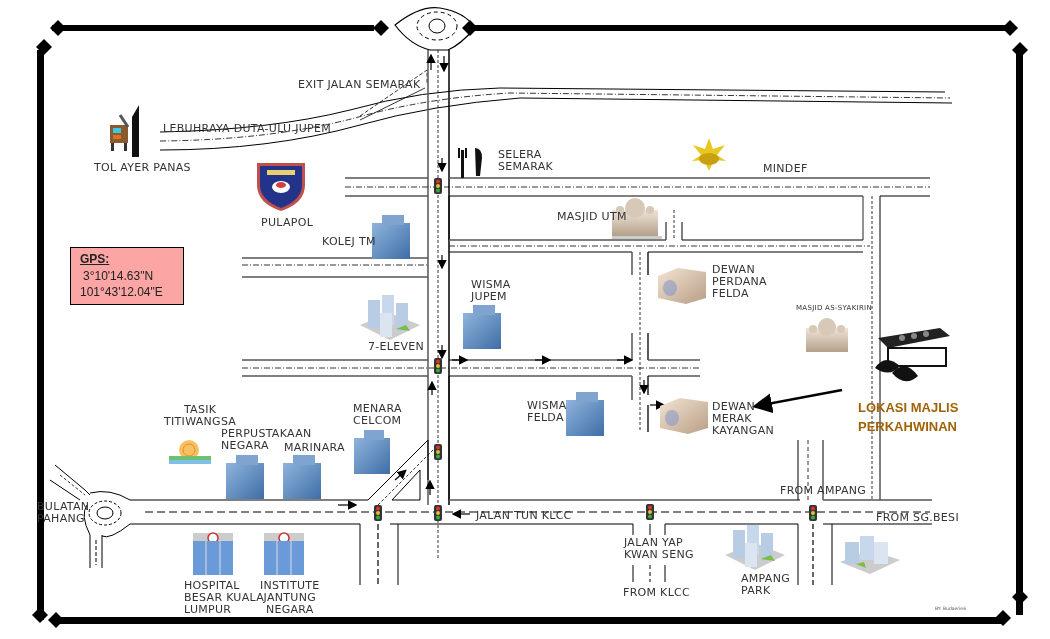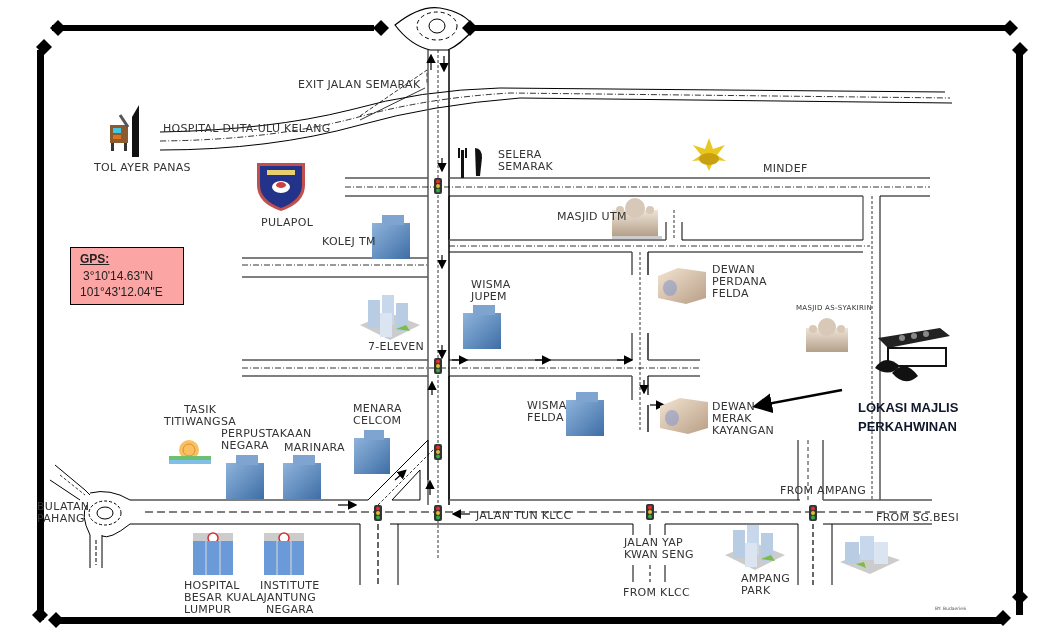--- a/index.html
+++ b/index.html
@@ -3,21 +3,21 @@
 <meta charset="utf-8">
 <style>
   html, body { margin:0; padding:0; background:#ffffff; }
   body { width:1050px; height:639px; position:relative; overflow:hidden; font-family:"Liberation Sans", sans-serif; }
   #map { position:absolute; left:0; top:0; width:1050px; height:639px; }
   .lbl { position:absolute; font-family:"DejaVu Sans", sans-serif; font-size:11px; color:#333; letter-spacing:0.3px; white-space:nowrap; line-height:12px; }
   .gps { position:absolute; left:70px; top:247px; width:112px; height:56px; border:1.5px solid #000; background:#fca5a5; font-family:"Liberation Sans", sans-serif; }
   .gps .t { position:absolute; left:9px; top:4px; font-size:12px; font-weight:bold; text-decoration:underline; color:#222; }
   .gps .a { position:absolute; left:12px; top:21px; font-size:12px; color:#222; }
   .gps .b { position:absolute; left:9px; top:37px; font-size:12px; color:#222; }
-  .venue { position:absolute; left:858px; top:398px; font-family:"Liberation Sans", sans-serif; font-weight:bold; font-size:13px; line-height:19px; color:#0f172a; }
+  .venue { position:absolute; left:858px; top:398px; font-family:"Liberation Sans", sans-serif; font-weight:bold; font-size:13px; line-height:19px; color:#a16207; }
   .credit { position:absolute; left:935px; top:606px; font-size:4.5px; color:#555; font-family:"DejaVu Sans", sans-serif; }
 </style>
 </head>
 <body>
 
 <svg id="map" viewBox="0 0 1050 639" xmlns="http://www.w3.org/2000/svg">
   <defs>
     <marker id="ah" markerWidth="8" markerHeight="8" refX="6" refY="4" orient="auto">
       <path d="M0,0 L8,4 L0,8 z" fill="#000"></path>
     </marker>
@@ -350,21 +350,21 @@
     <rect x="18" y="20" width="58" height="18" fill="#fff" stroke="#111" stroke-width="2"></rect>
     <circle cx="32" cy="10" r="3" fill="#888"></circle>
       <circle cx="44" cy="8" r="3" fill="#888"></circle>
       <circle cx="56" cy="6" r="3" fill="#888"></circle>
     <path d="M5,40 Q15,25 30,38 Q20,50 5,40 z" fill="#111"></path>
     <path d="M22,45 Q35,30 48,48 Q35,60 22,45 z" fill="#111"></path>
   </g>
 </svg>
 
 <div class="lbl" style="left:298px;top:79px;">EXIT JALAN SEMARAK</div>
-<div class="lbl" style="left:163px;top:123px;">HOSPITAL DUTA-ULU KELANG</div>
+<div class="lbl" style="left:163px;top:123px;">LEBUHRAYA DUTA-ULU JUPEM</div>
 <div class="lbl" style="left:94px;top:162px;">TOL AYER PANAS</div>
 <div class="lbl" style="left:261px;top:217px;">PULAPOL</div>
 <div class="lbl" style="left:498px;top:149px;"><span>SELERA</span><br><span>SEMARAK</span></div>
 <div class="lbl" style="left:763px;top:163px;">MINDEF</div>
 <div class="lbl" style="left:549px;top:211px;padding-left:8px;">MASJID UTM</div>
 <div class="lbl" style="left:322px;top:236px;">KOLEJ TM</div>
 <div class="lbl" style="left:471px;top:279px;"><span>WISMA</span><br><span>JUPEM</span></div>
 <div class="lbl" style="left:712px;top:264px;"><span>DEWAN</span><br><span>PERDANA</span><br><span>FELDA</span></div>
 <div class="lbl" style="left:796px;top:302px;font-size:7px;">MASJID AS-SYAKIRIN</div>
 <div class="lbl" style="left:368px;top:341px;">7-ELEVEN</div>

